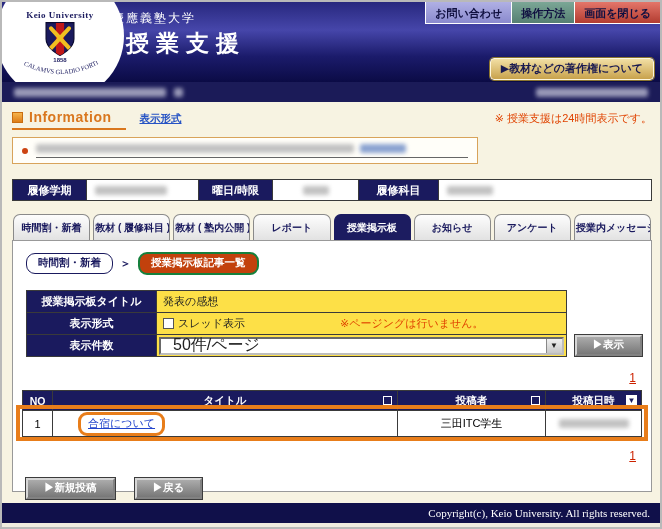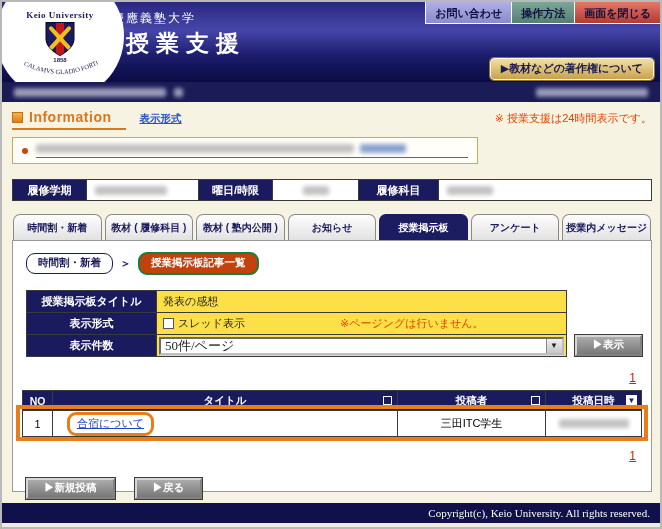--- a/index.html
+++ b/index.html
@@ -89,21 +89,21 @@
   .filter-table td { border:1px solid #3a3a3a; height:22px; font-size:11px; }
   td.f-label { width:130px; background:#1a1a5e; color:#fff; font-weight:bold; text-align:center;margin-top:20px; }
   td.f-value { background:#fde047; color:#222; padding:0 6px; }
   .chk-row { display:flex; align-items:center; }
   .checkbox { width:11px; height:11px; border:1px solid #555; background:#fff; margin-right:4px; cursor:pointer; flex:none; }
   .red-note { color:#e04300; margin-left:95px; font-size:11px; }
   .select {
     display:flex; align-items:center; height:18px; border:2px inset #bdbdbd; background:#fff;
     cursor:pointer; width:100%;
   }
-  .select-value { flex:1; padding-left:4px; font-size:13px; color:#222;font-family:Liberation Serif, serif; }
+  .select-value { flex:1; padding-left:12px; font-size:16px; color:#222; }
   .select-arrow {
     width:16px; height:100%; background:linear-gradient(#f0f0f0,#c8c8c8); border-left:1px solid #888;
     font-size:8px; color:#222; display:flex; align-items:center; justify-content:center;
   }
   .btn-classic {
     background:linear-gradient(#ababab,#787878); color:#fff; font-size:10.5px; font-weight:bold;
     border:2px outset #d6d6d6; box-shadow:0 0 0 1px #3c3c3c; padding:1px 16px 2px;
     cursor:pointer; white-space:nowrap;
   }
   .show-btn { margin-left:8px; margin-bottom:1px; }
@@ -118,21 +118,21 @@
     border:1px solid #3a3a3a; position:relative;
   }
   .board-table td { border:1px solid #3a3a3a; height:26px; font-size:11px; background:#fff; }
   .col-no { width:30px; } .col-author { width:148px; } .col-date { width:96px; }
   .sq-hollow { position:absolute; right:5px; top:5px; width:9px; height:9px; border:1px solid #fff; }
   .sq-sort {
     position:absolute; right:4px; top:4px; width:11px; height:11px; background:#fff;
     color:#1a1a5e; font-size:8px; line-height:11px; text-align:center;
   }
   td.c { text-align:center; }
-  .title-cell { padding-left:14px; }
+  .title-cell { padding-left:25px; }
   .title-link { color:#2244cc; font-size:11px; text-decoration:underline; cursor:pointer; }
   .link-outline { display:inline-block; border:3px solid #e87d1a; border-radius:9px; padding:1px 7px 2px; }
   .row-annotation {
     position:absolute; left:-6px; right:-6px; top:15px; height:36px;
     border:4px solid #e87d1a; pointer-events:none;
   }
   .actions { display:flex; gap:20px; margin-top:12px; padding-left:4px; }
   
   .footer {
     flex:none; height:20px; margin-bottom:4px; background:#10104a; color:#fff;
@@ -218,22 +218,23 @@
       <div class="cb-label" style="width:80px;">履修科目</div>
       <div class="cb-value">
           <span class="blur-gray" style="width:46px;"></span>
         </div>
     </div>
 
     <div class="tab-bar">
       <div class="tab">時間割・新着</div>
       <div class="tab">教材 ( 履修科目 )</div>
       <div class="tab">教材 ( 塾内公開 )</div>
+      <div class="tab">レポート</div>
+      <div class="tab active">授業掲示板</div>
       <div class="tab">お知らせ</div>
-      <div class="tab active">授業掲示板</div>
       <div class="tab">アンケート</div>
       <div class="tab">授業内メッセージ</div>
     </div>
 
     <div class="panel">
 
       <div class="breadcrumb">
         <span class="crumb parent">時間割・新着</span>
         <span class="crumb-sep">＞</span>
         <span class="crumb current">授業掲示板記事一覧</span>

